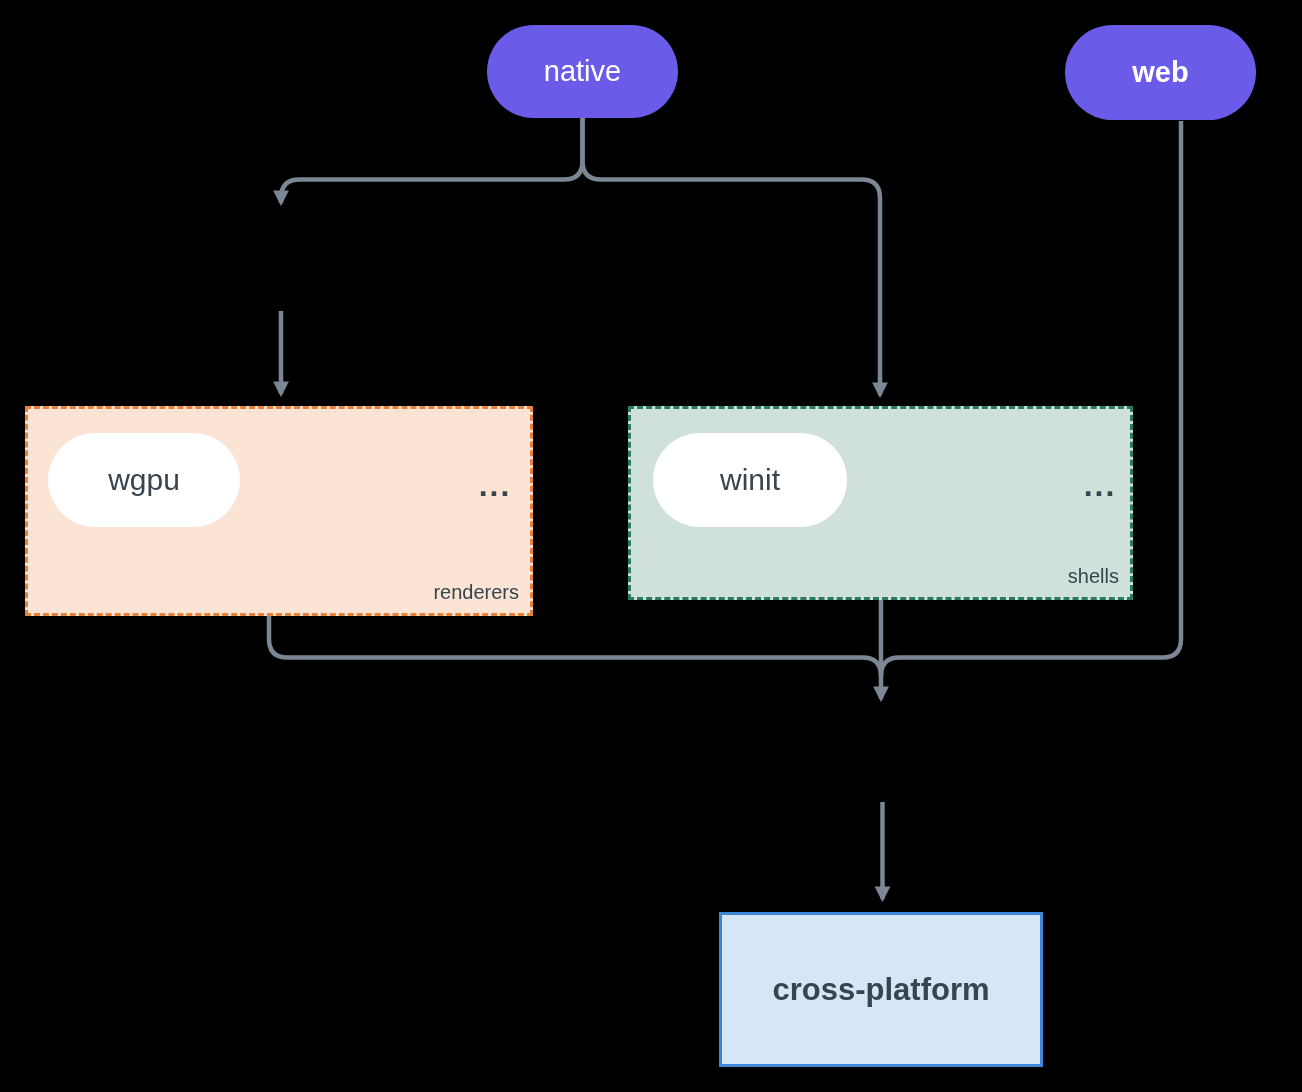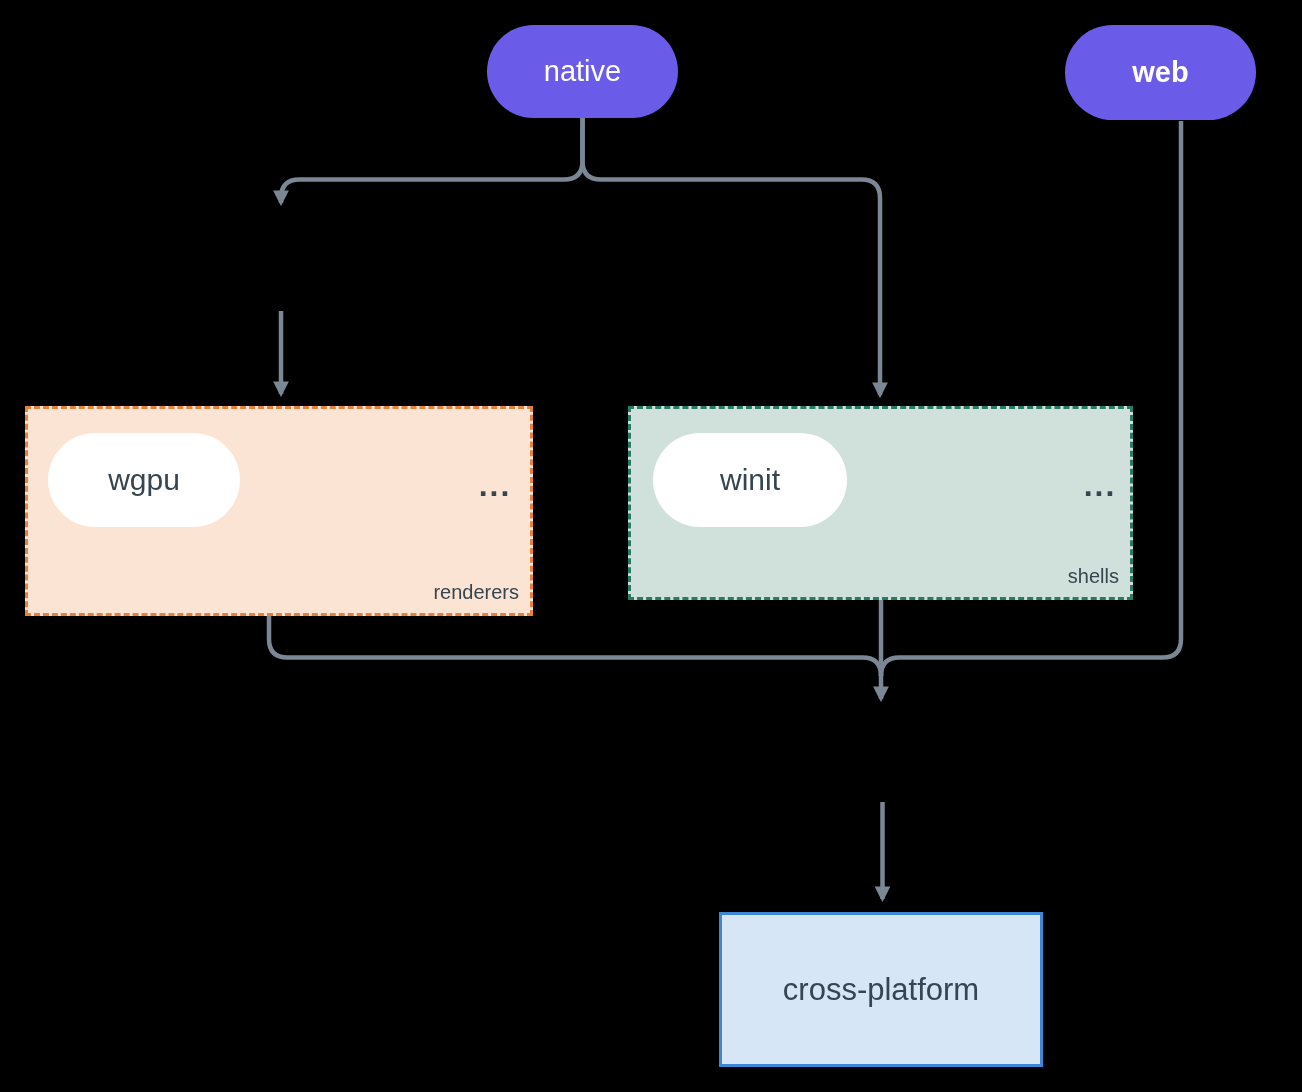--- a/index.html
+++ b/index.html
@@ -105,20 +105,21 @@
     border: 3px solid var(--app-border, #3e86d8);
     display: flex;
     flex-direction: column;
     align-items: center;
     justify-content: center;
     font-size: 31px;
     line-height: 46px;
     color: var(--ink, #36454f);
     z-index: 2;
     text-align: center;
+    font-weight: bold;
   }
 </style>
 </head>
 <body>
 
 <div class="stage">
 
   <svg class="edges" width="1302" height="1092" viewBox="0 0 1302 1092">
     <defs>
       <marker id="arrowhead" viewBox="0 0 10 10" refX="8" refY="5" markerWidth="3.5" markerHeight="4" orient="auto-start-reverse">

